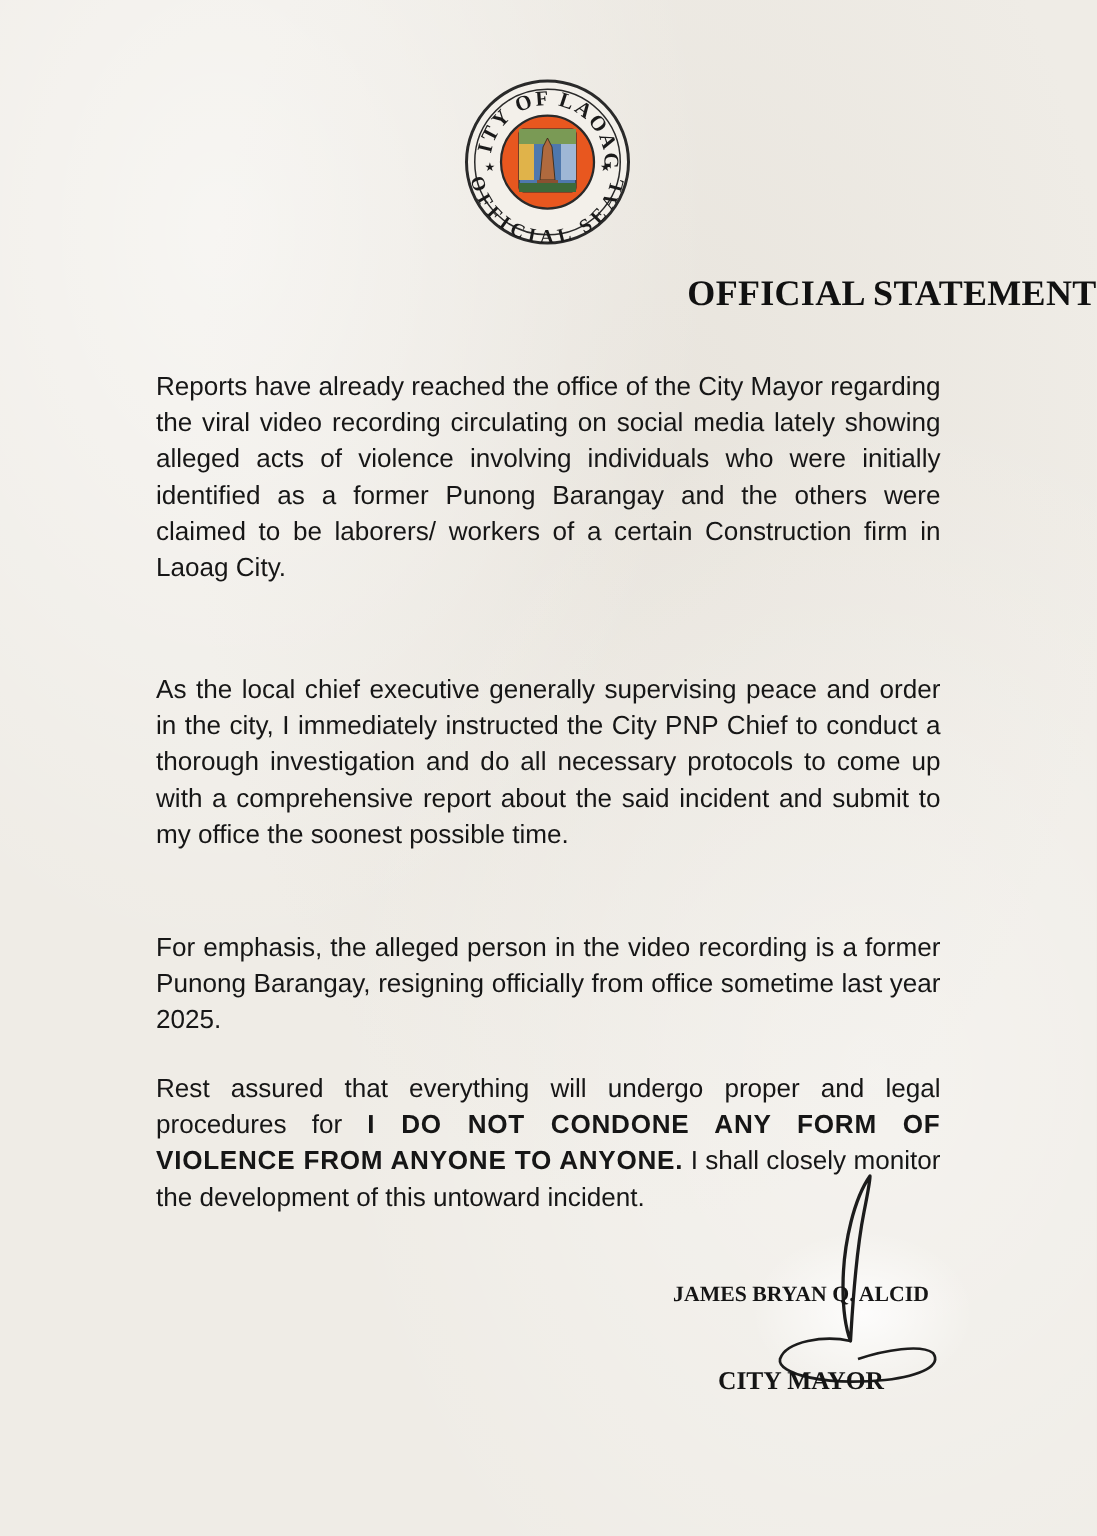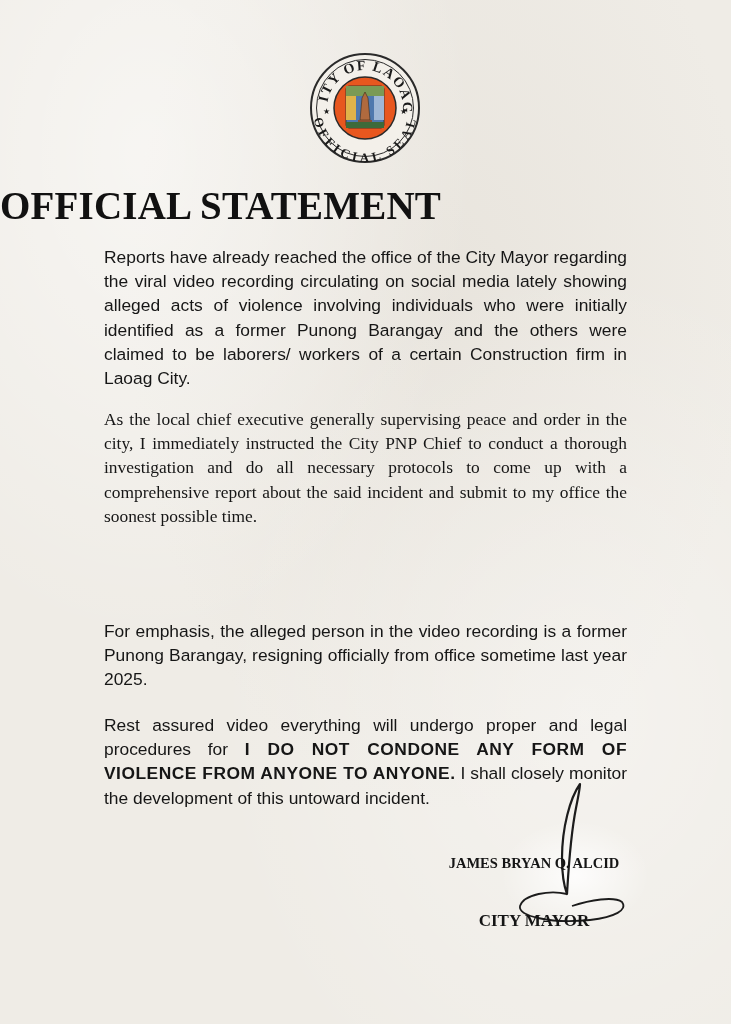--- a/index.html
+++ b/index.html
@@ -12,34 +12,34 @@
       radial-gradient(ellipse at 60% 30%, rgba(220,214,204,0.35), rgba(220,214,204,0) 50%);
     position:relative;
     color:#151515;
   }
   .page { position:absolute; inset:0; }
   .seal {
     position:absolute; left:309px; top:52px; width:112px; height:112px;
   }
   .title {
     position:absolute; left:0; right:0; top:183px;
-    text-align:left;
+    text-align:right;
     font-family:"Liberation Serif", "DejaVu Serif", serif;
-    font-weight:bold; font-size:39px; letter-spacing:0.2px;
+    font-weight:bold; font-size:24px; letter-spacing:0.2px;
     color:#111;
   }
   .body-text {
     position:absolute; left:99px; width:533px;
     font-family:"Liberation Sans", "DejaVu Sans", sans-serif;
     font-size:17.4px; line-height:24.2px;
     text-align:justify; color:#161616;
   }
   .body-text p { margin:5px; }
   .para1 { top:240px; }
-  .para2 { top:402px;font-family:Liberation Serif, serif; }
+  .para2 { top:442px; }
   .para3 { top:614px; }
   .para4 { top:708px; }
   .bold { font-weight:bold; letter-spacing:0.5px; }
   .lastline { text-align-last:left; }
   .sig-glow {
     position:absolute; left:500px; top:820px; width:150px; height:110px;
     background:radial-gradient(ellipse at center, rgba(255,255,255,0.85), rgba(255,255,255,0) 70%);
   }
   .signature { position:absolute; left:510px; top:778px; width:130px; height:160px; }
   .signer {
@@ -90,21 +90,21 @@
 
   <div class="body-text para2">
     <p class="lastline">As the local chief executive generally supervising peace and order in the city, I immediately instructed the City PNP Chief to conduct a thorough investigation and do all necessary protocols to come up with a comprehensive report about the said incident and submit to my office the soonest possible time.</p>
   </div>
 
   <div class="body-text para3">
     <p class="lastline">For emphasis, the alleged person in the video recording is a former Punong Barangay, resigning officially from office sometime last year 2025.</p>
   </div>
 
   <div class="body-text para4">
-    <p class="lastline"><span>Rest assured video everything will undergo proper and legal procedures for </span><span class="bold">I DO NOT CONDONE ANY FORM OF VIOLENCE FROM ANYONE TO ANYONE.</span><span> I shall closely monitor the development of this untoward incident.</span></p>
+    <p class="lastline"><span>Rest assured that everything will undergo proper and legal procedures for </span><span class="bold">I DO NOT CONDONE ANY FORM OF VIOLENCE FROM ANYONE TO ANYONE.</span><span> I shall closely monitor the development of this untoward incident.</span></p>
   </div>
 
   <div class="sig-glow"></div>
 
   <div class="signature">
     <svg width="130" height="160" viewBox="0 0 130 160">
       <path d="M 70 6 C 60 20, 52 50, 52 80 C 52 95, 54 108, 57 116 C 58 100, 60 60, 66 30 C 68 20, 70 10, 70 6 Z" fill="none" stroke="#1c1c1c" stroke-width="2.2" stroke-linejoin="round"></path>
       <path d="M 57 116 C 40 112, 14 116, 10 128 C 8 138, 40 146, 80 142 C 105 139, 118 132, 112 124 C 104 118, 80 122, 62 128" fill="none" stroke="#1c1c1c" stroke-width="1.8"></path>
     </svg>
   </div>

